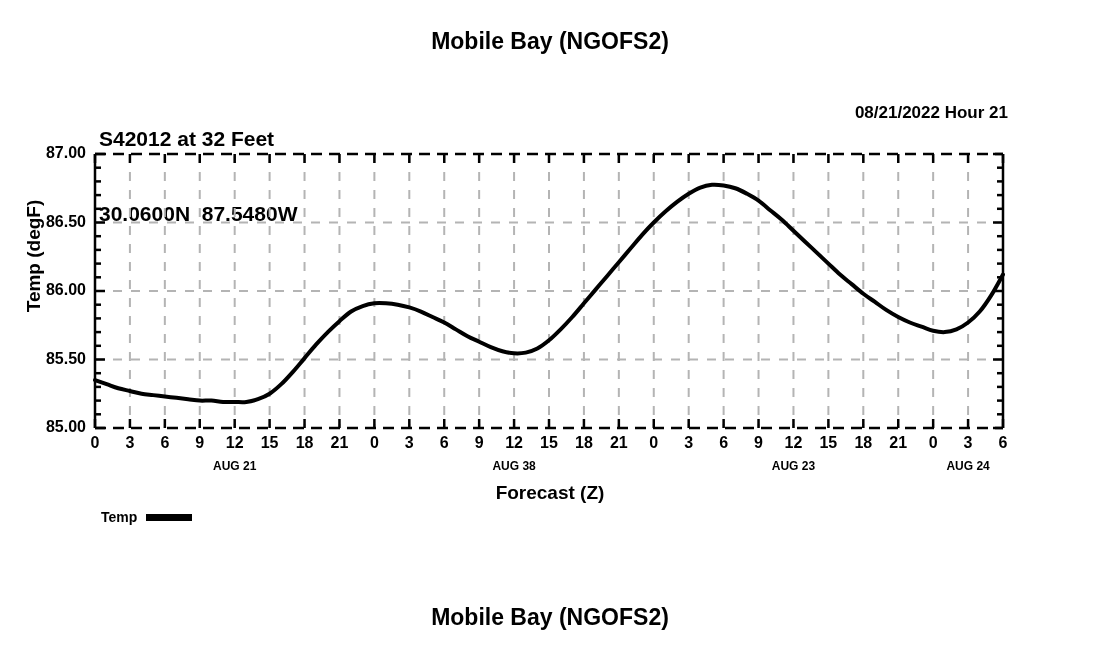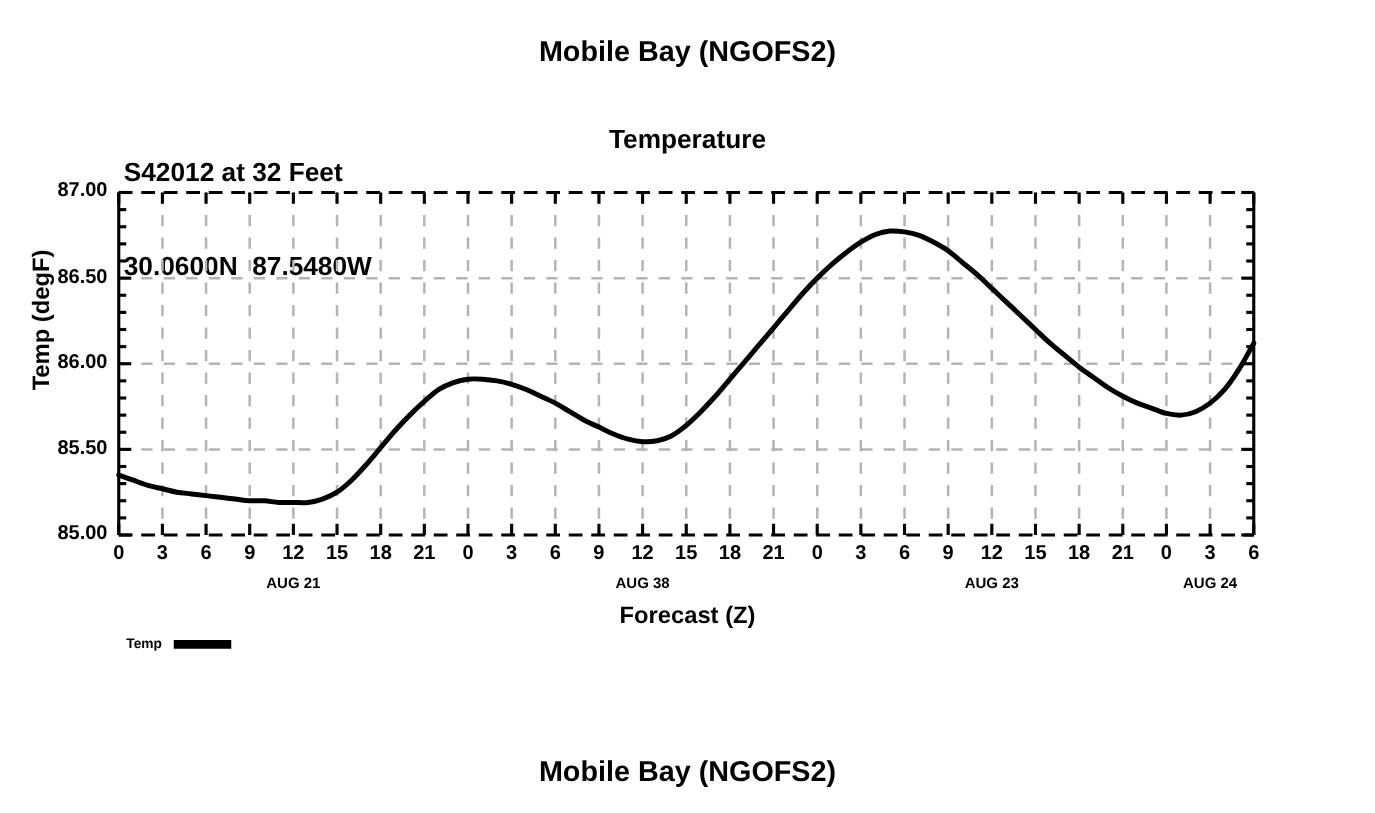--- a/index.html
+++ b/index.html
@@ -137,41 +137,41 @@
   
   .legend {
     position: absolute;
     left: 101px;
     top: 509px;
     display: flex;
     align-items: center;
     gap: 9px;
   }
   .legend-label {
-    font-size: 11px;
+    font-size: 14px;
     font-weight: bold;
   }
   .legend-swatch {
     width: 46px;
     height: 7px;
     background: #000000;
   }
 </style>
 </head>
 <body>
 
 <div class="page">
 
   <div class="main-title">Mobile Bay (NGOFS2)</div>
 
   <div class="meta-left">
     <div>S42012 at 32 Feet</div>
     <div>30.0600N  87.5480W</div>
   </div>
-  <div class="meta-center">Temperature</div>
+  <div class="meta-right">08/21/2022 Hour 21</div>
 
   <div class="plot-wrap">
     <svg class="plot-svg" id="plot-svg" width="1100" height="650">
         <line x1="129.92307692307693" y1="154" x2="129.92307692307693" y2="428" stroke="#b4b4b4" stroke-width="2" stroke-dasharray="9 9"></line>
         <line x1="164.84615384615387" y1="154" x2="164.84615384615387" y2="428" stroke="#b4b4b4" stroke-width="2" stroke-dasharray="9 9"></line>
         <line x1="199.76923076923077" y1="154" x2="199.76923076923077" y2="428" stroke="#b4b4b4" stroke-width="2" stroke-dasharray="9 9"></line>
         <line x1="234.6923076923077" y1="154" x2="234.6923076923077" y2="428" stroke="#b4b4b4" stroke-width="2" stroke-dasharray="9 9"></line>
         <line x1="269.61538461538464" y1="154" x2="269.61538461538464" y2="428" stroke="#b4b4b4" stroke-width="2" stroke-dasharray="9 9"></line>
         <line x1="304.53846153846155" y1="154" x2="304.53846153846155" y2="428" stroke="#b4b4b4" stroke-width="2" stroke-dasharray="9 9"></line>
         <line x1="339.46153846153845" y1="154" x2="339.46153846153845" y2="428" stroke="#b4b4b4" stroke-width="2" stroke-dasharray="9 9"></line>

